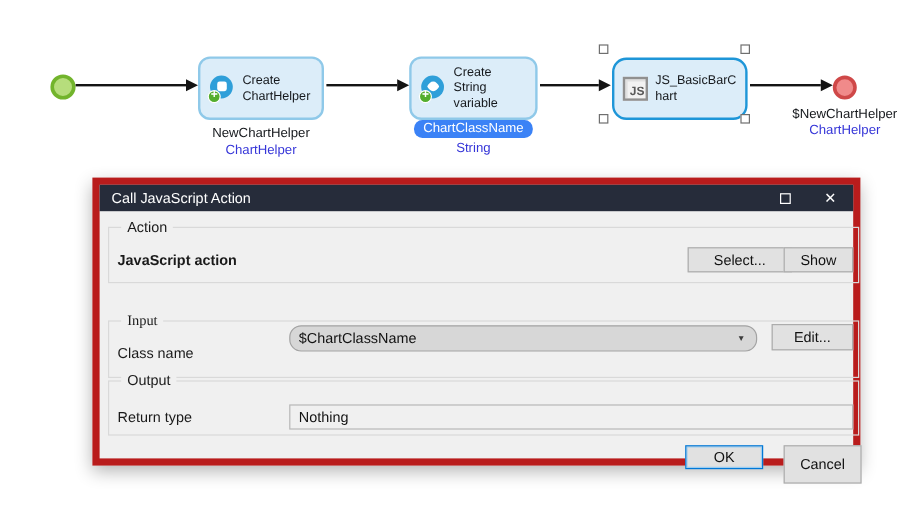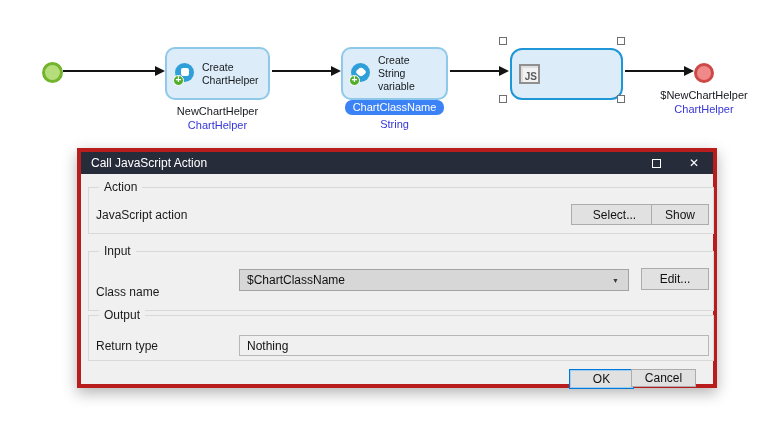--- a/index.html
+++ b/index.html
@@ -43,21 +43,21 @@
              color:#5a5a5a; font-weight:bold; font-size:10px;
              display:flex; align-items:flex-end; justify-content:flex-end; padding:0 1px; }
 
   .cap { position:absolute; text-align:center; font-size:11px; color:#15181c; }
   .cap-blue { color:#3636d8; }
   .var-badge { display:inline-block; background:#3b82f6; color:#ffffff; font-size:11px;
                padding:1px 8px 2px 8px; border-radius:7px; }
 
   
   .dialog { position:absolute; left:77px; top:148px; width:640px; height:240px;
-            background:#f0f0f0; border:4px solid #b91c1c;
+            background:#f0f0f0; border:6px solid #b91c1c;
             box-shadow:0 5px 14px rgba(0,0,0,0.30); }
   .titlebar { position:absolute; left:0; top:0; width:100%; height:22px; background:#262c3a;
               color:#ffffff; display:flex; align-items:center; font-size:12px; }
   .titlebar .title { padding-left:10px; flex:1; }
   .tb-btn { width:38px; height:22px; display:flex; align-items:center; justify-content:center;
             color:#ffffff; }
   .max-glyph { width:9px; height:9px; border:1px solid #ffffff; display:block; }
   .close-glyph { font-size:12px; line-height:12px; }
 
   .groupbox { position:absolute; left:7px; width:626px; border:1px solid #d9d9d9;padding-left:12px; }
@@ -115,20 +115,21 @@
     </span>
     <span class="node-title">Create String variable</span>
   </div>
   <div class="cap" style="left:341px;top:100px;width:107px;">
     <span class="var-badge">ChartClassName</span>
   </div>
   <div class="cap cap-blue" style="left:341px;top:118px;width:107px;">String</div>
 
   <div class="node node-selected" style="left:510px;top:48px;width:113px;height:52px;">
     <span class="icon-js">JS</span>
+    <span class="node-title break" style="width:74px;">JS_BasicBarChart</span>
   </div>
   <div class="handle" style="left:499px;top:37px;"></div>
   <div class="handle" style="left:617px;top:37px;"></div>
   <div class="handle" style="left:499px;top:95px;"></div>
   <div class="handle" style="left:617px;top:95px;"></div>
 
   <div class="cap" style="left:644px;top:89px;width:120px;">$NewChartHelper</div>
   <div class="cap cap-blue" style="left:644px;top:103px;width:120px;">ChartHelper</div>
 
   <div class="dialog">
@@ -139,37 +140,37 @@
         <span class="max-glyph"></span>
       </span>
       <span class="tb-btn">
         <span class="close-glyph">✕</span>
       </span>
     </div>
 
     <div class="groupbox" style="top:35px;height:47px;">
       <span class="legend">Action</span>
     </div>
-    <div class="fld-label" style="top:52px;">JavaScript action</div>
+    <div class="fld-label" style="top:52px;font-weight:bold;">JavaScript action</div>
     <div class="btn" style="left:490px;top:52px;width:87px;">Select...</div>
     <div class="btn" style="left:570px;top:52px;width:58px;">Show</div>
 
-    <div class="groupbox" style="top:99px;height:60px;">
+    <div class="groupbox" style="top:113px;height:48px;font-family:Liberation Serif, serif;">
       <span class="legend">Input</span>
     </div>
     <div class="fld-label" style="top:117px;margin-top:12px;">Class name</div>
-    <div class="combo" style="left:158px;top:117px;width:390px;">
+    <div class="combo" style="left:158px;top:117px;width:390px;border-radius:10px;">
       <span>$ChartClassName</span>
       <span class="arrow">▼</span>
     </div>
     <div class="btn" style="left:560px;top:116px;width:68px;height:22px;">Edit...</div>
 
     <div class="groupbox" style="top:163px;height:46px;">
       <span class="legend">Output</span>
     </div>
     <div class="fld-label" style="top:183px;">Return type</div>
     <div class="readonly-field" style="left:158px;top:183px;width:470px;">Nothing</div>
 
     <div class="btn btn-default" style="left:488px;top:217px;width:65px;height:20px;">OK</div>
-    <div class="btn" style="left:550px;top:217px;width:65px;height:18px;">Cancel</div>
+    <div class="btn" style="left:570px;top:217px;width:65px;height:32px;">Cancel</div>
   </div>
 
 </div>
 
 </body></html>

